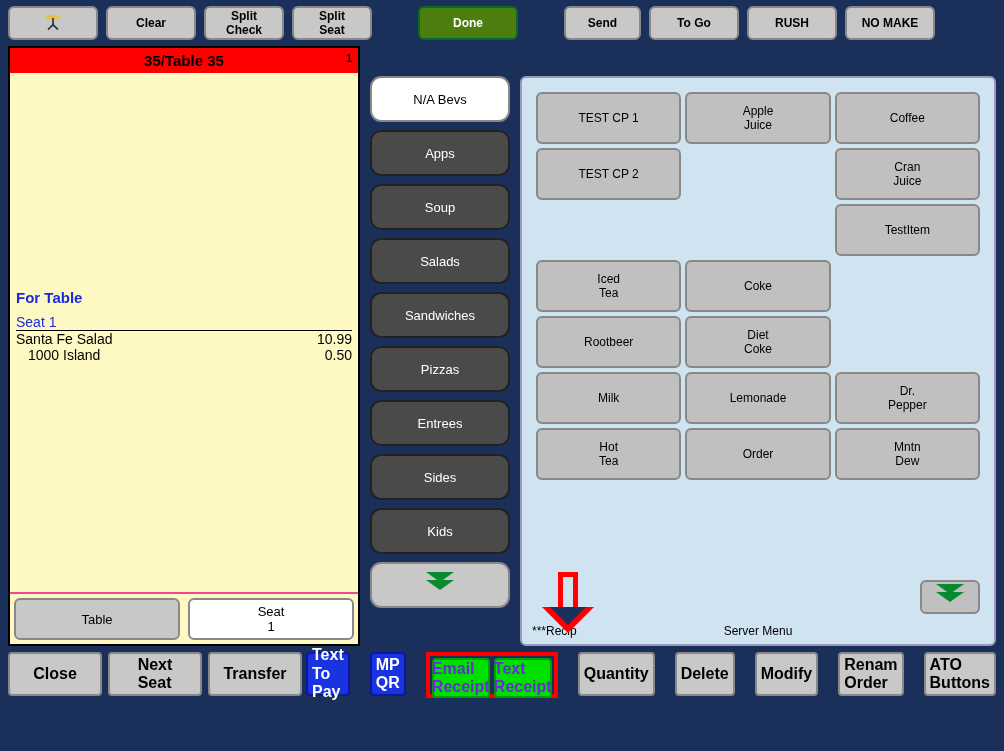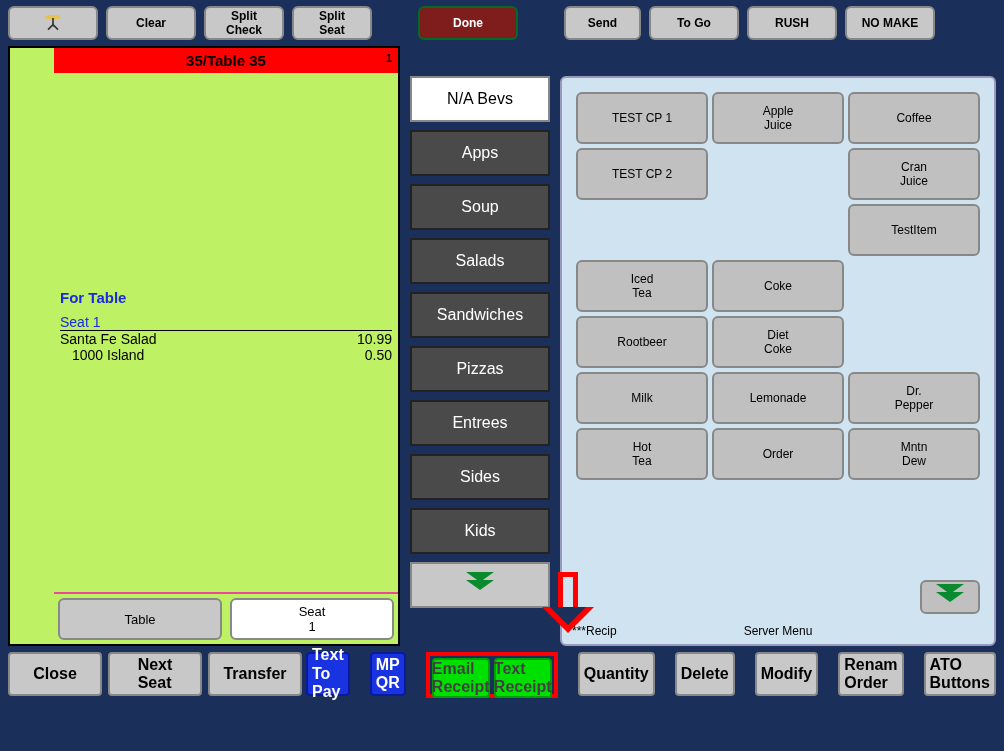--- a/index.html
+++ b/index.html
@@ -1,43 +1,43 @@
 <!DOCTYPE html>
 <html><head>
 <meta charset="utf-8">
 <style>
   * { box-sizing: border-box; margin: 0; padding: 0; font-family: Arial, sans-serif; }
   body { background: #1a2f5a; width: 1004px; height: 751px; overflow: hidden; position: relative; }
 
   
   .topbar { display: flex; gap: 8px; padding: 6px 8px; height: 46px; }
   .topbtn { background: #c8c8c8; border: 2px solid #888; border-radius: 6px; height: 34px; font-size: 12px; font-weight: bold; display: flex; align-items: center; justify-content: center; text-align: center; cursor: pointer; }
-  .topbtn.done { background: #7f1d1d; color: #fff; border-color: #066a24; }
+  .topbtn.done { background: #4d7c0f; color: #fff; border-color: #066a24; }
   .topbtn.iconcell { background:#c8c8c8; }
   .table-icon { width:20px; height:20px; }
 
   
   .main { display: flex; gap: 10px; padding: 0 8px 6px 8px; height: 606px; }
 
   
-  .ticket { width: 392px; background: #bef264; border: 2px solid #000; display: flex; flex-direction: column; padding-left: 44px; }
+  .ticket { width: 352px; background: #fef9c3; border: 2px solid #000; display: flex; flex-direction: column; }
   .ticket-header { background: #ff0000; color: #000; font-weight: bold; text-align: center; font-size: 15px; padding: 4px 2px; position: relative; }
   .ticket-header .hnum { position:absolute; right:6px; top:4px; font-size:11px; }
   .ticket-body { flex: 1; padding: 6px; font-size: 14px; position: relative; }
   .for-table { color: #1a2adf; font-weight: bold; font-size: 15px; margin-top: 210px; }
   .seat-label { color: #1a2adf; font-size: 14px; margin-top: 8px; border-bottom: 1px solid #000; }
   .line { display: flex; justify-content: space-between; font-size: 14px; }
   .line.indent span:first-child { padding-left: 12px; }
   .ticket-footer { border-top: 2px solid #ec4899; display: flex; height: 52px; justify-content: center; }
   .ticket-footer .fbtn { flex:1; background:#c8c8c8; border:2px solid #888; border-radius:6px; margin:4px; display:flex; flex-direction:column; align-items:center; justify-content:center; font-size:13px; cursor:pointer; }
   .ticket-footer .fbtn.sel { background:#fff; }
 
   
   .catcol { width: 140px; display: flex; flex-direction: column; gap: 8px; padding-top: 30px; }
-  .catbtn { background: #4a4a4a; color: #fff; border: 2px solid #222; border-radius: 0; height: 46px; font-size: 16px; display:flex; align-items:center; justify-content:center; cursor:pointer; }
+  .catbtn { background: #4a4a4a; color: #fff; border: 2px solid #222; border-radius: 11px; height: 46px; font-size: 13px; display:flex; align-items:center; justify-content:center; cursor:pointer; }
   .catbtn.active { background: #fff; color: #000; border-color:#888; }
   .catbtn.scroll { background:#c8c8c8; border-color:#888; }
   .chev-down { width:0;height:0;border-left:14px solid transparent;border-right:14px solid transparent;border-top:10px solid #0a8a2f; position:relative; }
   .chev-down::after{content:"";position:absolute;left:-14px;top:-18px;width:0;height:0;border-left:14px solid transparent;border-right:14px solid transparent;border-top:10px solid #0a8a2f;}
 
   
   .itemswrap { flex:1; display:flex; flex-direction:column; }
   .items { flex:1; background: #cfe3f0; border: 2px solid #99b; border-radius: 6px; padding: 14px 14px 4px 14px; position: relative; }
   .itemgrid { display: grid; grid-template-columns: repeat(3, 1fr); grid-auto-rows: 52px; gap: 4px; }
   .itembtn { background:#c0c0c0; border:2px solid #888; border-radius:6px; font-size:12px; display:flex; align-items:center; justify-content:center; text-align:center; cursor:pointer; padding:2px; line-height:1.2; }
@@ -49,21 +49,21 @@
   
   .arrow-ann { position:absolute; left:542px; top:572px; width:52px; height:72px; pointer-events:none; }
   .arrow-ann .stem { position:absolute; left:16px; top:0; width:20px; height:40px; border:5px solid #ff0000; border-bottom:none; }
   .arrow-ann .head { position:absolute; left:0; top:35px; width:0; height:0; border-left:26px solid transparent; border-right:26px solid transparent; border-top:26px solid #ff0000; }
   .arrow-ann .head::after{content:"";position:absolute;left:-18px;top:-26px;width:0;height:0;border-left:18px solid transparent;border-right:18px solid transparent;border-top:18px solid #1a2f5a;}
 
   
   .bottombar { display:flex; gap:4px; padding: 0 8px 6px 8px; height: 52px; position: relative; }
   .bbtn { background:#c8c8c8; border:2px solid #888; border-radius:4px; font-size:16px; font-weight:bold; display:flex; align-items:center; justify-content:center; cursor:pointer; line-height:1.15; padding:2px 4px; }
   .bbtn.blue { background:#1a33e0; color:#fff; border-color:#0a1aa0; }
-  .bbtn.green { background:#00e000; color:#404040; border-color:#00a000; }
+  .bbtn.green { background:#00e000; color:#6d28d9; border-color:#00a000; }
   .receipt-group { border:4px solid #ff0000; display:flex; gap:4px; padding:2px; }
 
   .bottom-left { display:flex; gap:6px; width:360px; }
   .bottom-left .bbtn { flex:1; height:44px; }
   .bottom-right { display:flex; gap:20px; flex:1; }
   .bottom-right .bbtn { flex:1; height:44px; }
   .bottom-right .receipt-group .bbtn { width:58px; height:40px; }
 </style>
 </head>
 <body>

